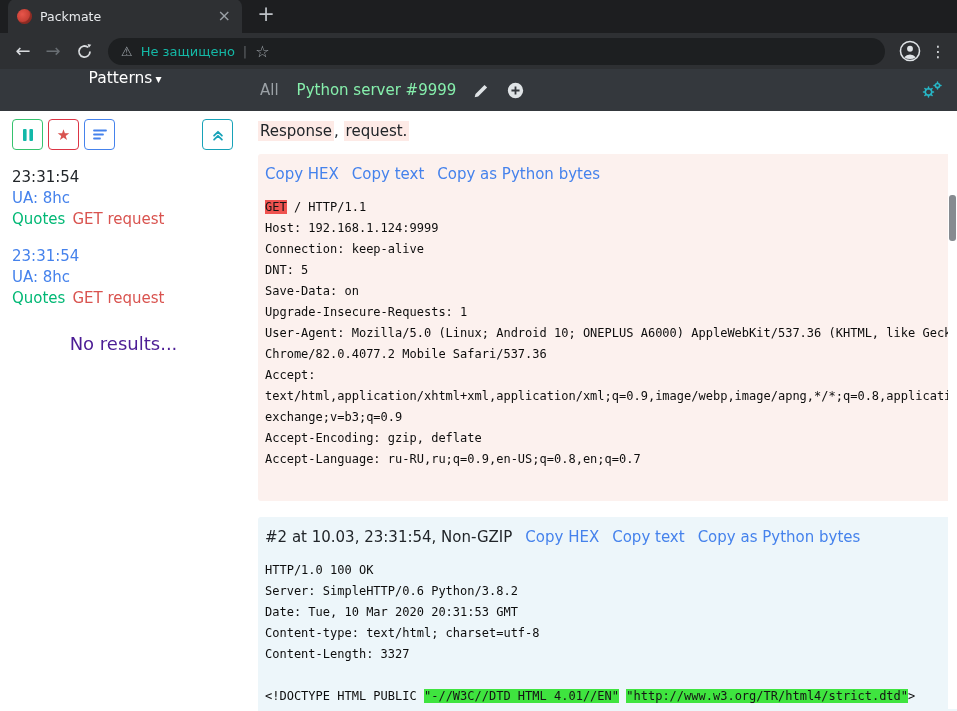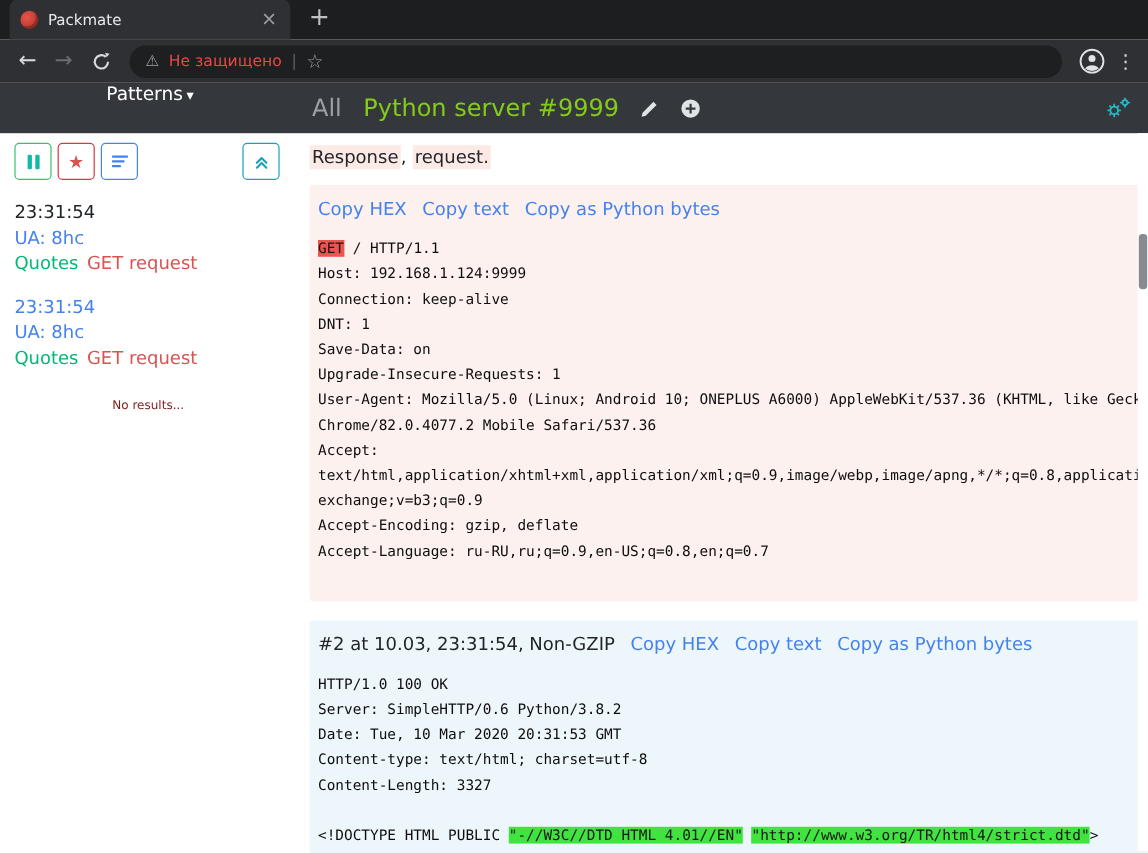--- a/index.html
+++ b/index.html
@@ -19,34 +19,34 @@
   .newtab-btn { color:#bdc1c6; font-size:21px; line-height:1; margin:0 0 8px 12px;
                 width:24px; text-align:center; }
 
   .toolbar { height:36px; background:#2e3033; display:flex; align-items:center; padding:0 8px; }
   .nav-icon { color:#d8dbde; font-size:18px; width:30px; text-align:center; line-height:1; }
   .nav-icon.dim { color:#696e73; }
   .reload-wrap { width:32px; display:flex; justify-content:center; align-items:center; }
   .urlbar { flex:1; height:27px; background:#1d1f21; border-radius:14px; display:flex;
             align-items:center; gap:8px; padding:0 13px; margin:0 8px; font-size:13px; }
   .warn { color:#9aa0a6; font-size:13px; }
-  .notsecure { color:#ef4444; white-space:nowrap; }
+  .notsecure { color:#14b8a6; white-space:nowrap; }
   .url-sep { color:#5f6368; }
   .url { flex:1; color:#e8eaed; white-space:nowrap; overflow:hidden; }
   .bookmark { color:#9aa0a6; font-size:16px; }
   .avatar-wrap { width:34px; display:flex; justify-content:center; }
   .menu-dots { color:#d8dbde; font-size:16px; width:22px; text-align:center; }
 
   
   .appbar { height:42px; background:#34383d; display:flex; color:#fff; }
   .patterns-dd { width:250px; text-align:center; font-size:15.5px; cursor:default; }
   .caret { font-size:12px; margin-left:3px; }
   .app-tabs { display:flex; align-items:center; gap:18px; flex:1; padding-left:10px; }
-  .app-tab { color:#9ba1a6; font-size:20px; cursor:default; }
-  .app-tab.active { color:#84cc16; }
+  .app-tab { color:#9ba1a6; font-size:15px; cursor:default; }
+  .app-tab.active { color:#86efac; }
   .icon-btn { display:flex; align-items:center; }
   .gear-btn { margin-right:14px; display:flex; align-items:center; }
 
   
   .content { display:flex; height:598px; position:relative; }
 
   .sidebar { width:250px; flex-shrink:0; padding:8px 0 0 12px; }
   .btn-row { display:flex; gap:5px; margin-bottom:17px; align-items:center; padding-right:17px; }
   .tool-btn { width:31px; height:31px; border-radius:4px; border:1px solid; background:#fff;
               display:flex; align-items:center; justify-content:center; }
@@ -56,21 +56,21 @@
   .tool-btn.collapse { border-color:#17a2b8; margin-left:auto; }
 
   .stream { font-size:15px; line-height:21px; color:#212529; margin-bottom:16px; }
   .stream .star { margin-right:6px; font-size:14px; }
   .stream .star.gray { color:#7f8a93; }
   .stream .star.red  { color:#d9534f; }
   .stream.linked .title-line, .stream.linked .time-line { color:var(--accent-blue,#4582ec); }
   .ua-line  { color:var(--accent-blue,#4582ec); }
   .tag-green { color:var(--green,#02b875); }
   .tag-red   { color:var(--red,#d9534f); margin-left:7px; }
-  .no-results { color:#7f1d1d; font-size:10px; text-align:center; margin-top:24px; padding-right:15px; }
+  .no-results { color:#4c1d95; font-size:18px; text-align:center; margin-top:24px; padding-right:15px; }
 
   .main { flex:1; padding:10px 24px 0 8px; position:relative; }
   .filter-line { font-size:15px; color:#212529; line-height:21px; margin-bottom:12px; }
   .filter-hl { background:var(--filter-hl,#fdeae6); padding:1px 2px; }
 
   .packet { border-radius:3px; padding:10px 7px; margin-bottom:16px; }
   .packet.request  { background:var(--request-bg,#fcf1ee); }
   .packet.response { background:var(--response-bg,#edf6fa); }
   .pkt-head { display:flex; gap:13px; font-size:15px; color:#212529; margin-bottom:12px; line-height:21px; }
   .pkt-head .link { color:var(--accent-blue,#4582ec); cursor:default; white-space:nowrap; }
@@ -204,21 +204,21 @@
     <section class="packet request">
       <div class="pkt-head">
         <span class="link">Copy HEX</span>
         <span class="link">Copy text</span>
         <span class="link">Copy as Python bytes</span>
       </div>
       <div class="pkt-body">
           <div class="pline"><span class="hl-red">GET</span><span> / HTTP/1.1</span></div>
           <div class="pline"><span>Host: 192.168.1.124:9999</span></div>
           <div class="pline"><span>Connection: keep-alive</span></div>
-          <div class="pline"><span>DNT: 1</span></div>
+          <div class="pline"><span>DNT: 5</span></div>
           <div class="pline"><span>Save-Data: on</span></div>
           <div class="pline"><span>Upgrade-Insecure-Requests: 1</span></div>
           <div class="pline"><span>User-Agent: Mozilla/5.0 (Linux; Android 10; ONEPLUS A6000) AppleWebKit/537.36 (KHTML, like Gecko) Chrome/82.0.4077.2 Mobile Safari/537.36</span></div>
           <div class="pline"><span>Accept: text/html,application/xhtml+xml,application/xml;q=0.9,image/webp,image/apng,*/*;q=0.8,application/signed-exchange;v=b3;q=0.9</span></div>
           <div class="pline"><span>Accept-Encoding: gzip, deflate</span></div>
           <div class="pline"><span>Accept-Language: ru-RU,ru;q=0.9,en-US;q=0.8,en;q=0.7</span></div>
           <div class="pline">&nbsp;</div>
         </div>
     </section>
 

